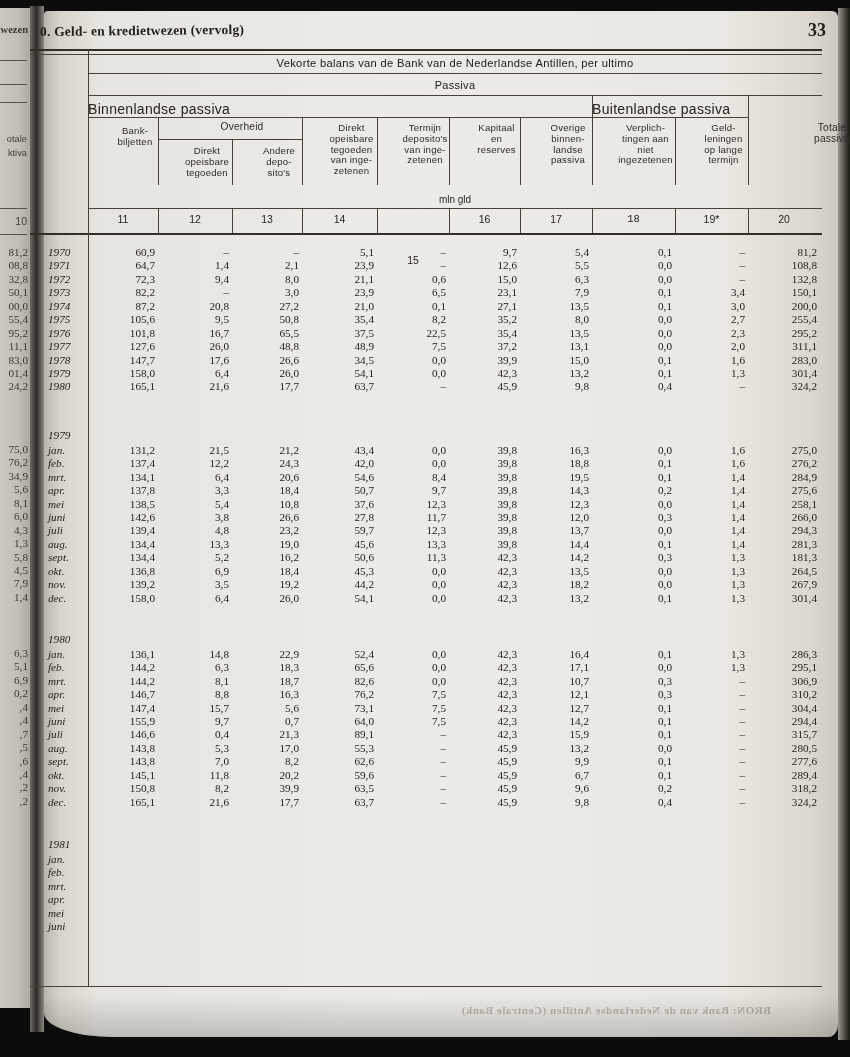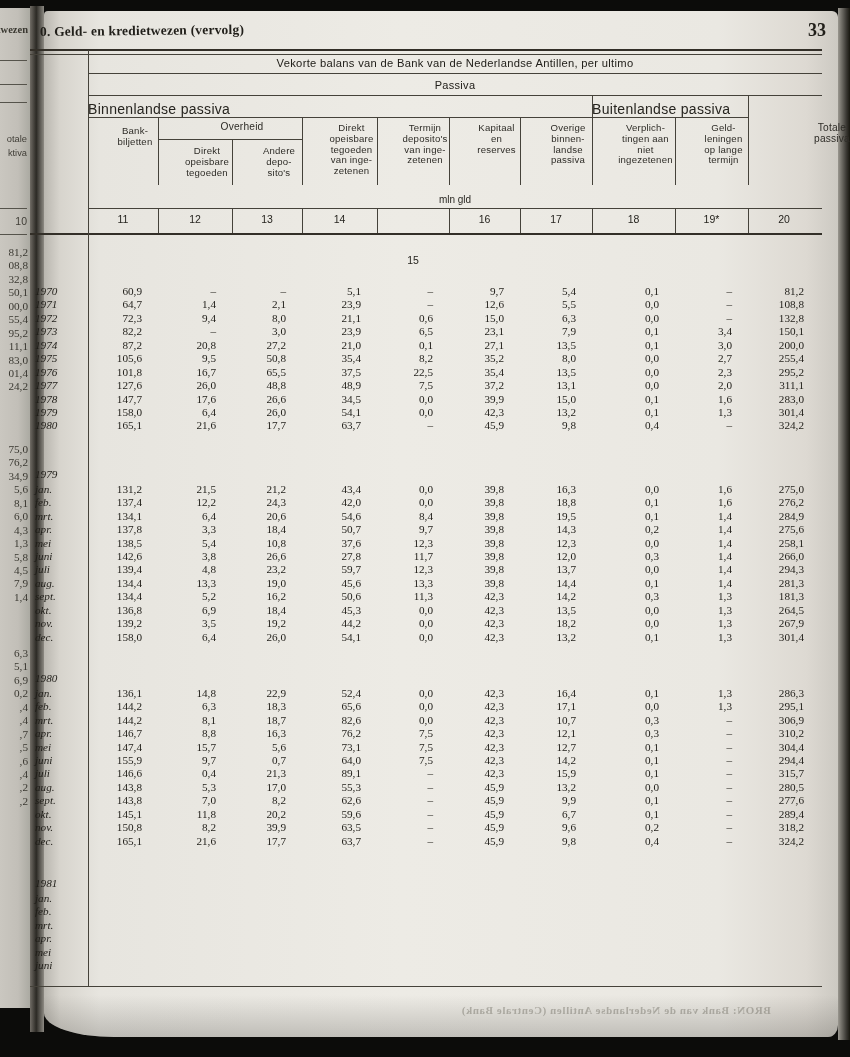--- a/index.html
+++ b/index.html
@@ -34,21 +34,21 @@
   .t-sub{position:absolute;top:79px;left:88px;width:734px;text-align:center;
          font-size:11px;color:#22201b;letter-spacing:.3px;}
   .ghead{position:absolute;top:101px;text-align:left;font-size:14px;color:#26241f;letter-spacing:.3px;}
   .chead{position:absolute;font-size:9.6px;line-height:10.8px;text-align:center;
          white-space:pre-line;color:#2e2c27;letter-spacing:.2px;padding-left:12px;}
   .cnum{position:absolute;top:213px;font-size:10.5px;text-align:center;color:#26241f;}
   .unit{position:absolute;top:194px;left:380px;width:150px;text-align:center;
         font-size:10px;color:#2a2823;}
 
   
-  .section{position:absolute;left:22px;width:790px;margin-top:39px;}
+  .section{position:absolute;left:35px;width:790px;}
   .row{display:grid;grid-template-columns:58px 70px 74px 70px 75px 72px 71px 72px 83px 73px 72px;
        height:13.45px;font-family:"Liberation Serif",serif;font-size:11.2px;color:#1f1d18;}
   .row .lbl{padding-left:13px;font-style:italic;text-align:left;}
   .row .num{text-align:right;padding-right:8px;}
   .heading-row{height:14.8px;}
 
   
   .f-txt{position:absolute;right:2px;font-weight:bold;font-family:"Liberation Serif",serif;
          font-size:10.5px;color:#3a3831;}
   .f-small{position:absolute;right:3px;font-size:9.3px;color:#403e37;}
@@ -189,21 +189,21 @@
   <div class="unit">mln gld</div>
 
   <div class="hl" style="top:208px;left:88px;width:734px;"></div>
   <div class="cnum" style="left:88px;width:70px;">11</div>
   <div class="cnum" style="left:158px;width:74px;">12</div>
   <div class="cnum" style="left:232px;width:70px;">13</div>
   <div class="cnum" style="left:302px;width:75px;">14</div>
   <div class="cnum" style="left:377px;width:72px;margin-top:41px;">15</div>
   <div class="cnum" style="left:449px;width:71px;">16</div>
   <div class="cnum" style="left:520px;width:72px;">17</div>
-  <div class="cnum" style="left:592px;width:83px;">18</div>
+  <div class="cnum" style="left:592px;width:83px;font-family:Liberation Mono, monospace;">18</div>
   <div class="cnum" style="left:675px;width:73px;">19*</div>
   <div class="cnum" style="left:748px;width:72px;">20</div>
   <div class="vl" style="top:208px;left:158px;height:26px;"></div>
   <div class="vl" style="top:208px;left:232px;height:26px;"></div>
   <div class="vl" style="top:208px;left:302px;height:26px;"></div>
   <div class="vl" style="top:208px;left:377px;height:26px;"></div>
   <div class="vl" style="top:208px;left:449px;height:26px;"></div>
   <div class="vl" style="top:208px;left:520px;height:26px;"></div>
   <div class="vl" style="top:208px;left:592px;height:26px;"></div>
   <div class="vl" style="top:208px;left:675px;height:26px;"></div>

